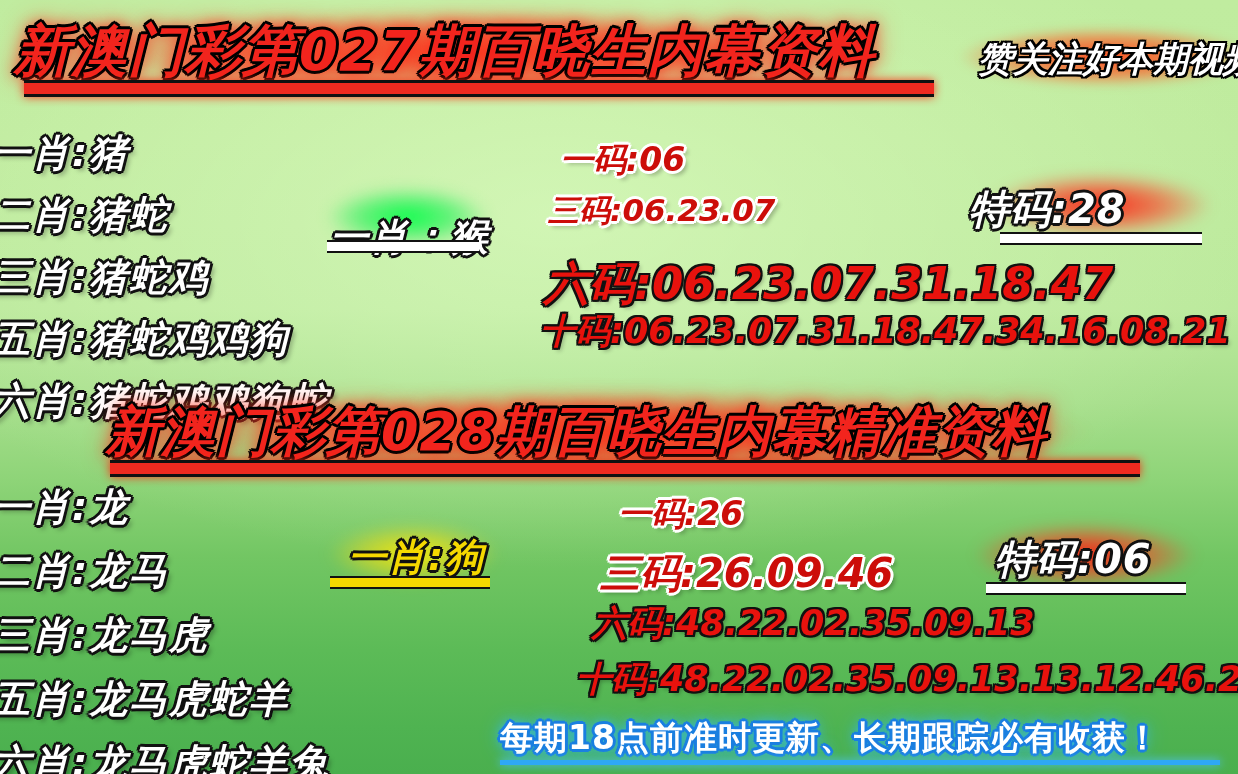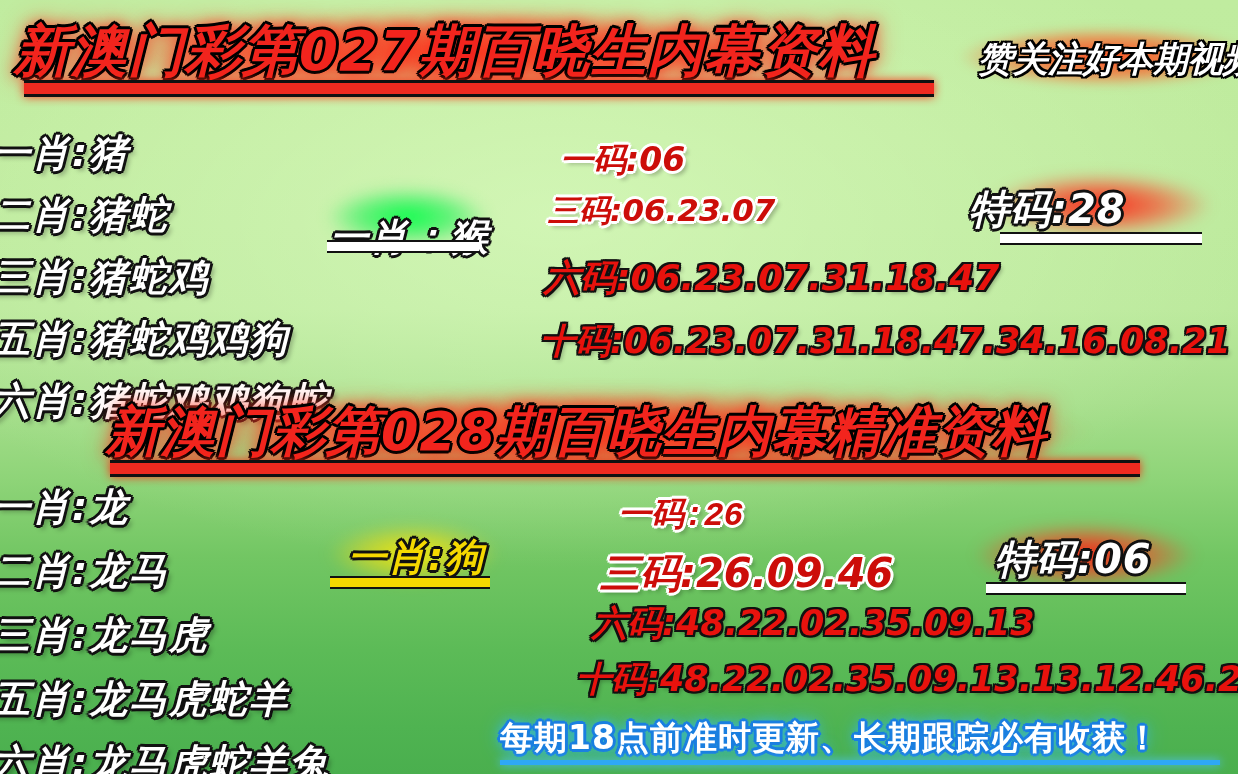--- a/index.html
+++ b/index.html
@@ -125,24 +125,24 @@
   }
   .code-line.outlined-white{
     color:#cc0d09;
     text-shadow:
       -2px -2px 0 #fff, 2px -2px 0 #fff, -2px 2px 0 #fff, 2px 2px 0 #fff,
       -3px 0 0 #fff, 3px 0 0 #fff, 0 -3px 0 #fff, 0 3px 0 #fff,
       4px 4px 4px rgba(0,0,0,.28);
   }
   #g1c0{left:560px;top:138px;font-size:33px;}
   #g1c1{left:548px;top:190px;font-size:31px;}
-  #g1c2{left:544px;top:254px;font-size:36px;}
-  #g1c3{left:540px;top:308px;font-size:35px;margin-top:10px;}
-
-  #g2c0{left:618px;top:492px;font-size:33px;font-family:Liberation Mono, monospace;}
+  #g1c2{left:544px;top:254px;font-size:45px;}
+  #g1c3{left:540px;top:308px;font-size:35px;}
+
+  #g2c0{left:618px;top:492px;font-size:33px;}
   #g2c1{left:600px;top:546px;font-size:40px;}
   #g2c2{left:592px;top:600px;font-size:35px;}
   #g2c3{left:576px;top:656px;font-size:35px;}
   .sp-glow{position:absolute;filter:blur(7px);
     background:radial-gradient(ellipse 58% 52% at 50% 50%, rgba(255,25,15,.95) 0%, rgba(255,60,35,.6) 46%, rgba(255,90,60,0) 82%);}
   .sp-text{position:absolute;white-space:nowrap;
     font-size:40px;font-weight:bold;font-style:italic;color:#ffffff;letter-spacing:1px;
     text-shadow:-2px -2px 0 #111,2px -2px 0 #111,-2px 2px 0 #111,2px 2px 0 #111,-3px 0 0 #111,3px 0 0 #111,0 -3px 0 #111,0 3px 0 #111;}
   .sp-ul{position:absolute;height:9px;background:#ffffff;border-top:2px solid #111;border-bottom:2px solid #111;}
 

